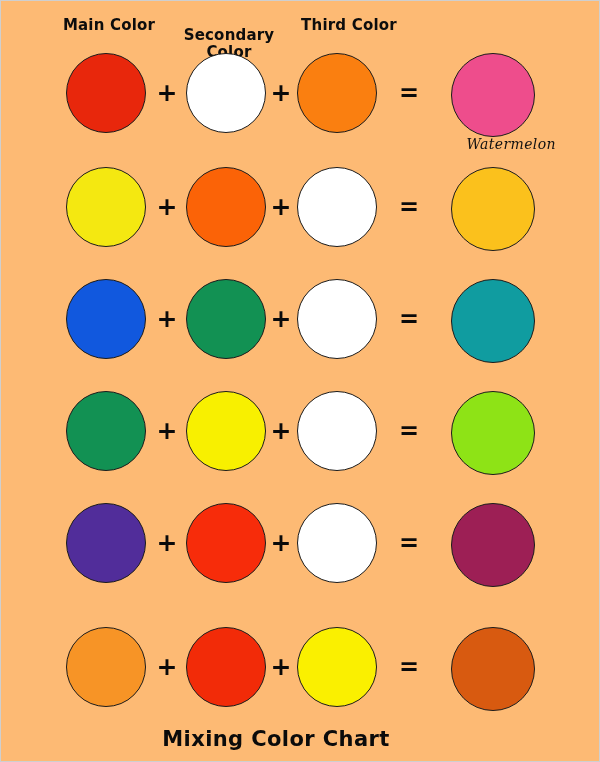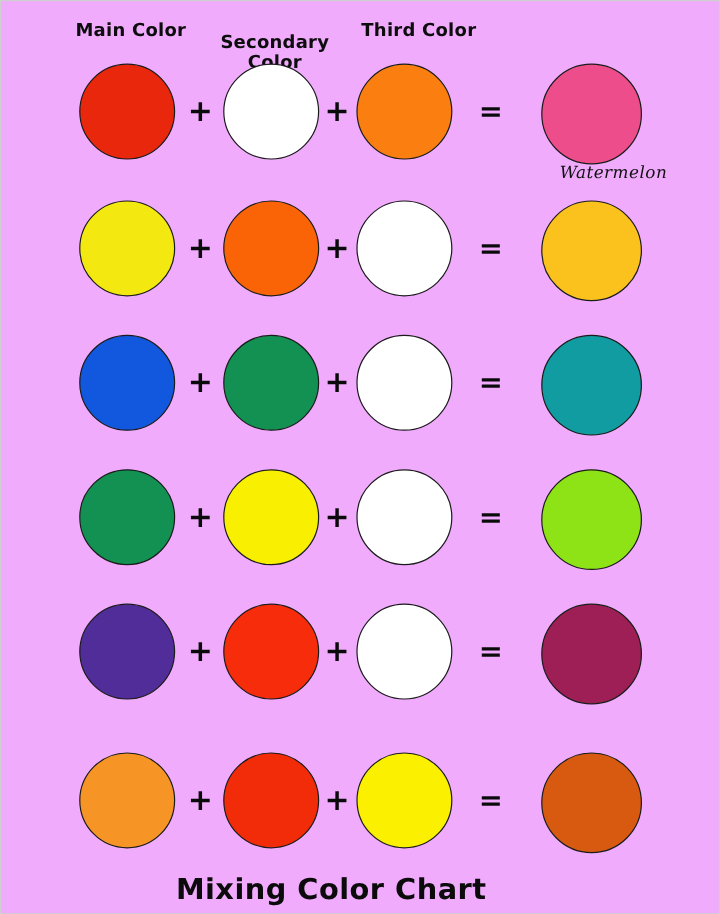--- a/index.html
+++ b/index.html
@@ -8,21 +8,21 @@
     padding: 0;
     background: #ffffff;
   }
   body {
     font-family: "DejaVu Sans", sans-serif;
   }
   #page {
     position: relative;
     width: 600px;
     height: 762px;
-    background: #f0abfc;
+    background: #fdba74;
     border: 1px solid #cfcfcf;
     box-sizing: border-box;
     overflow: hidden;
   }
 
   
   .col-head {
     position: absolute;
     text-align: center;
     font-family: "DejaVu Sans", sans-serif;
@@ -105,21 +105,21 @@
 
   
   #chart-title {
     position: absolute;
     left: 0;
     top: 726px;
     width: 550px;
     text-align: center;
     font-family: "DejaVu Sans", sans-serif;
     font-weight: 700;
-    font-size: 24px;
+    font-size: 21px;
     letter-spacing: 0.4px;
     color: #0b0b0b;
   }
 </style>
 </head>
 <body>
 
 <div id="page">
 
   <div class="col-head" id="head-main">Main Color</div>

